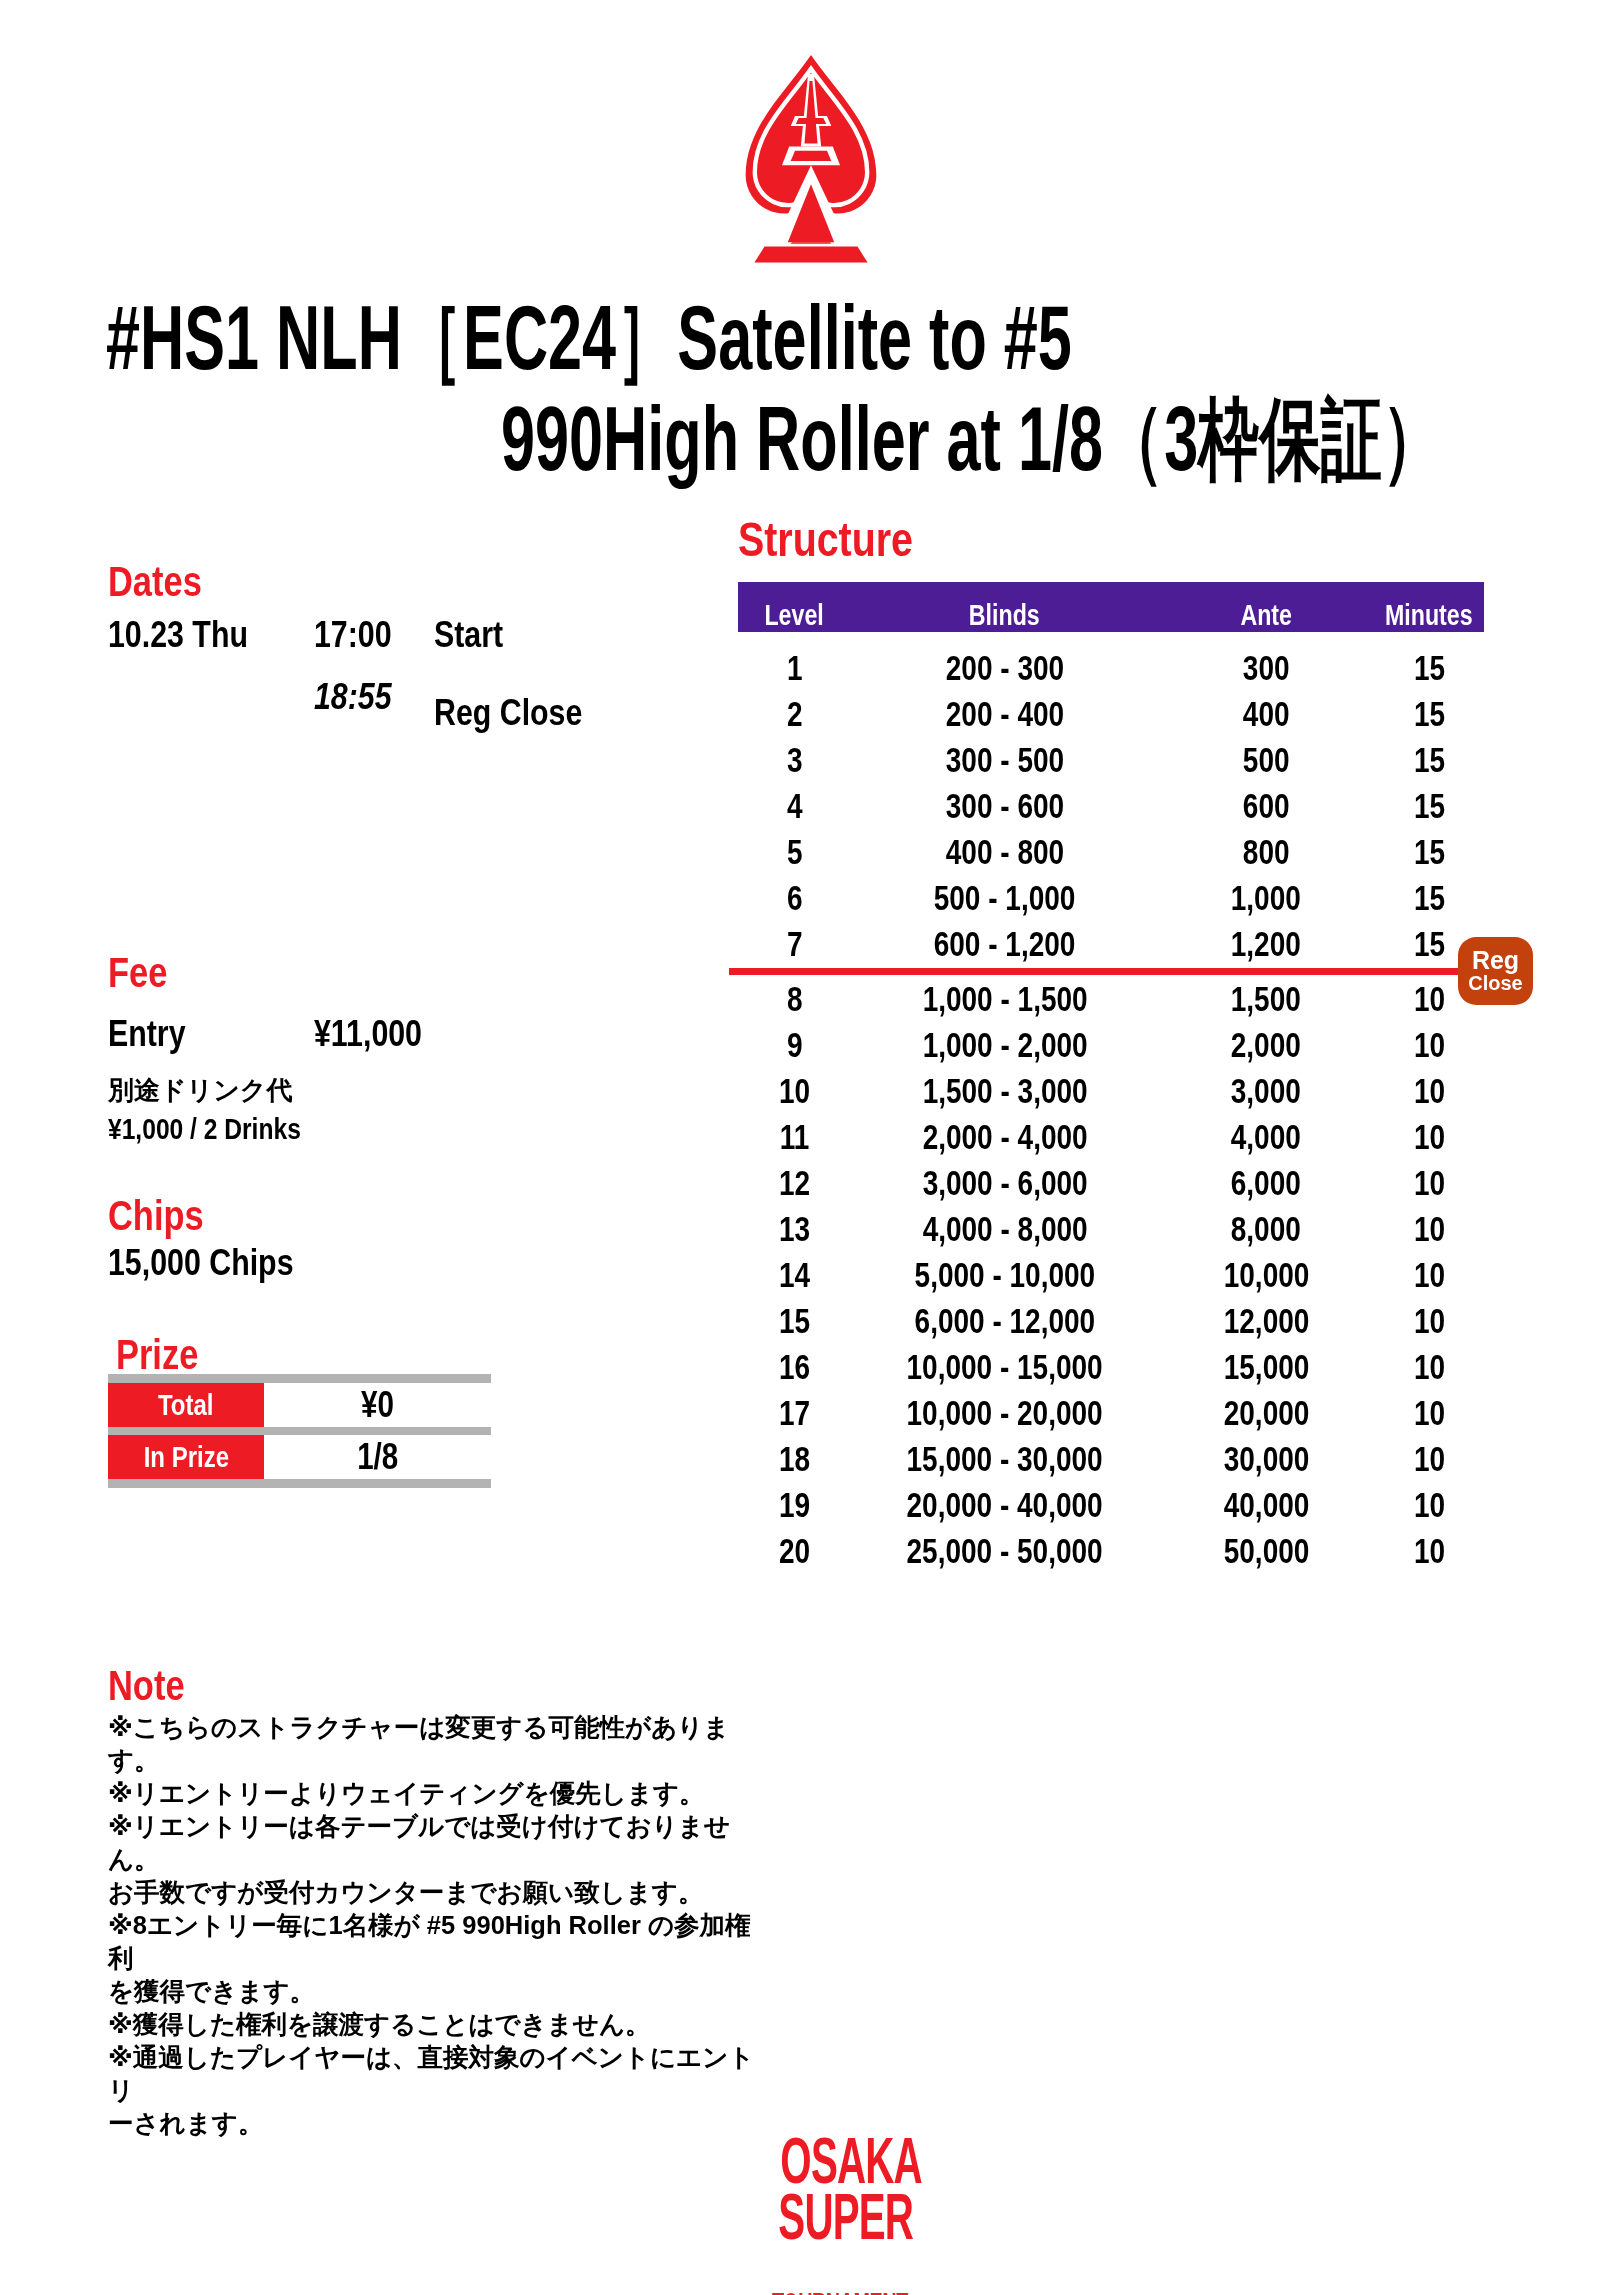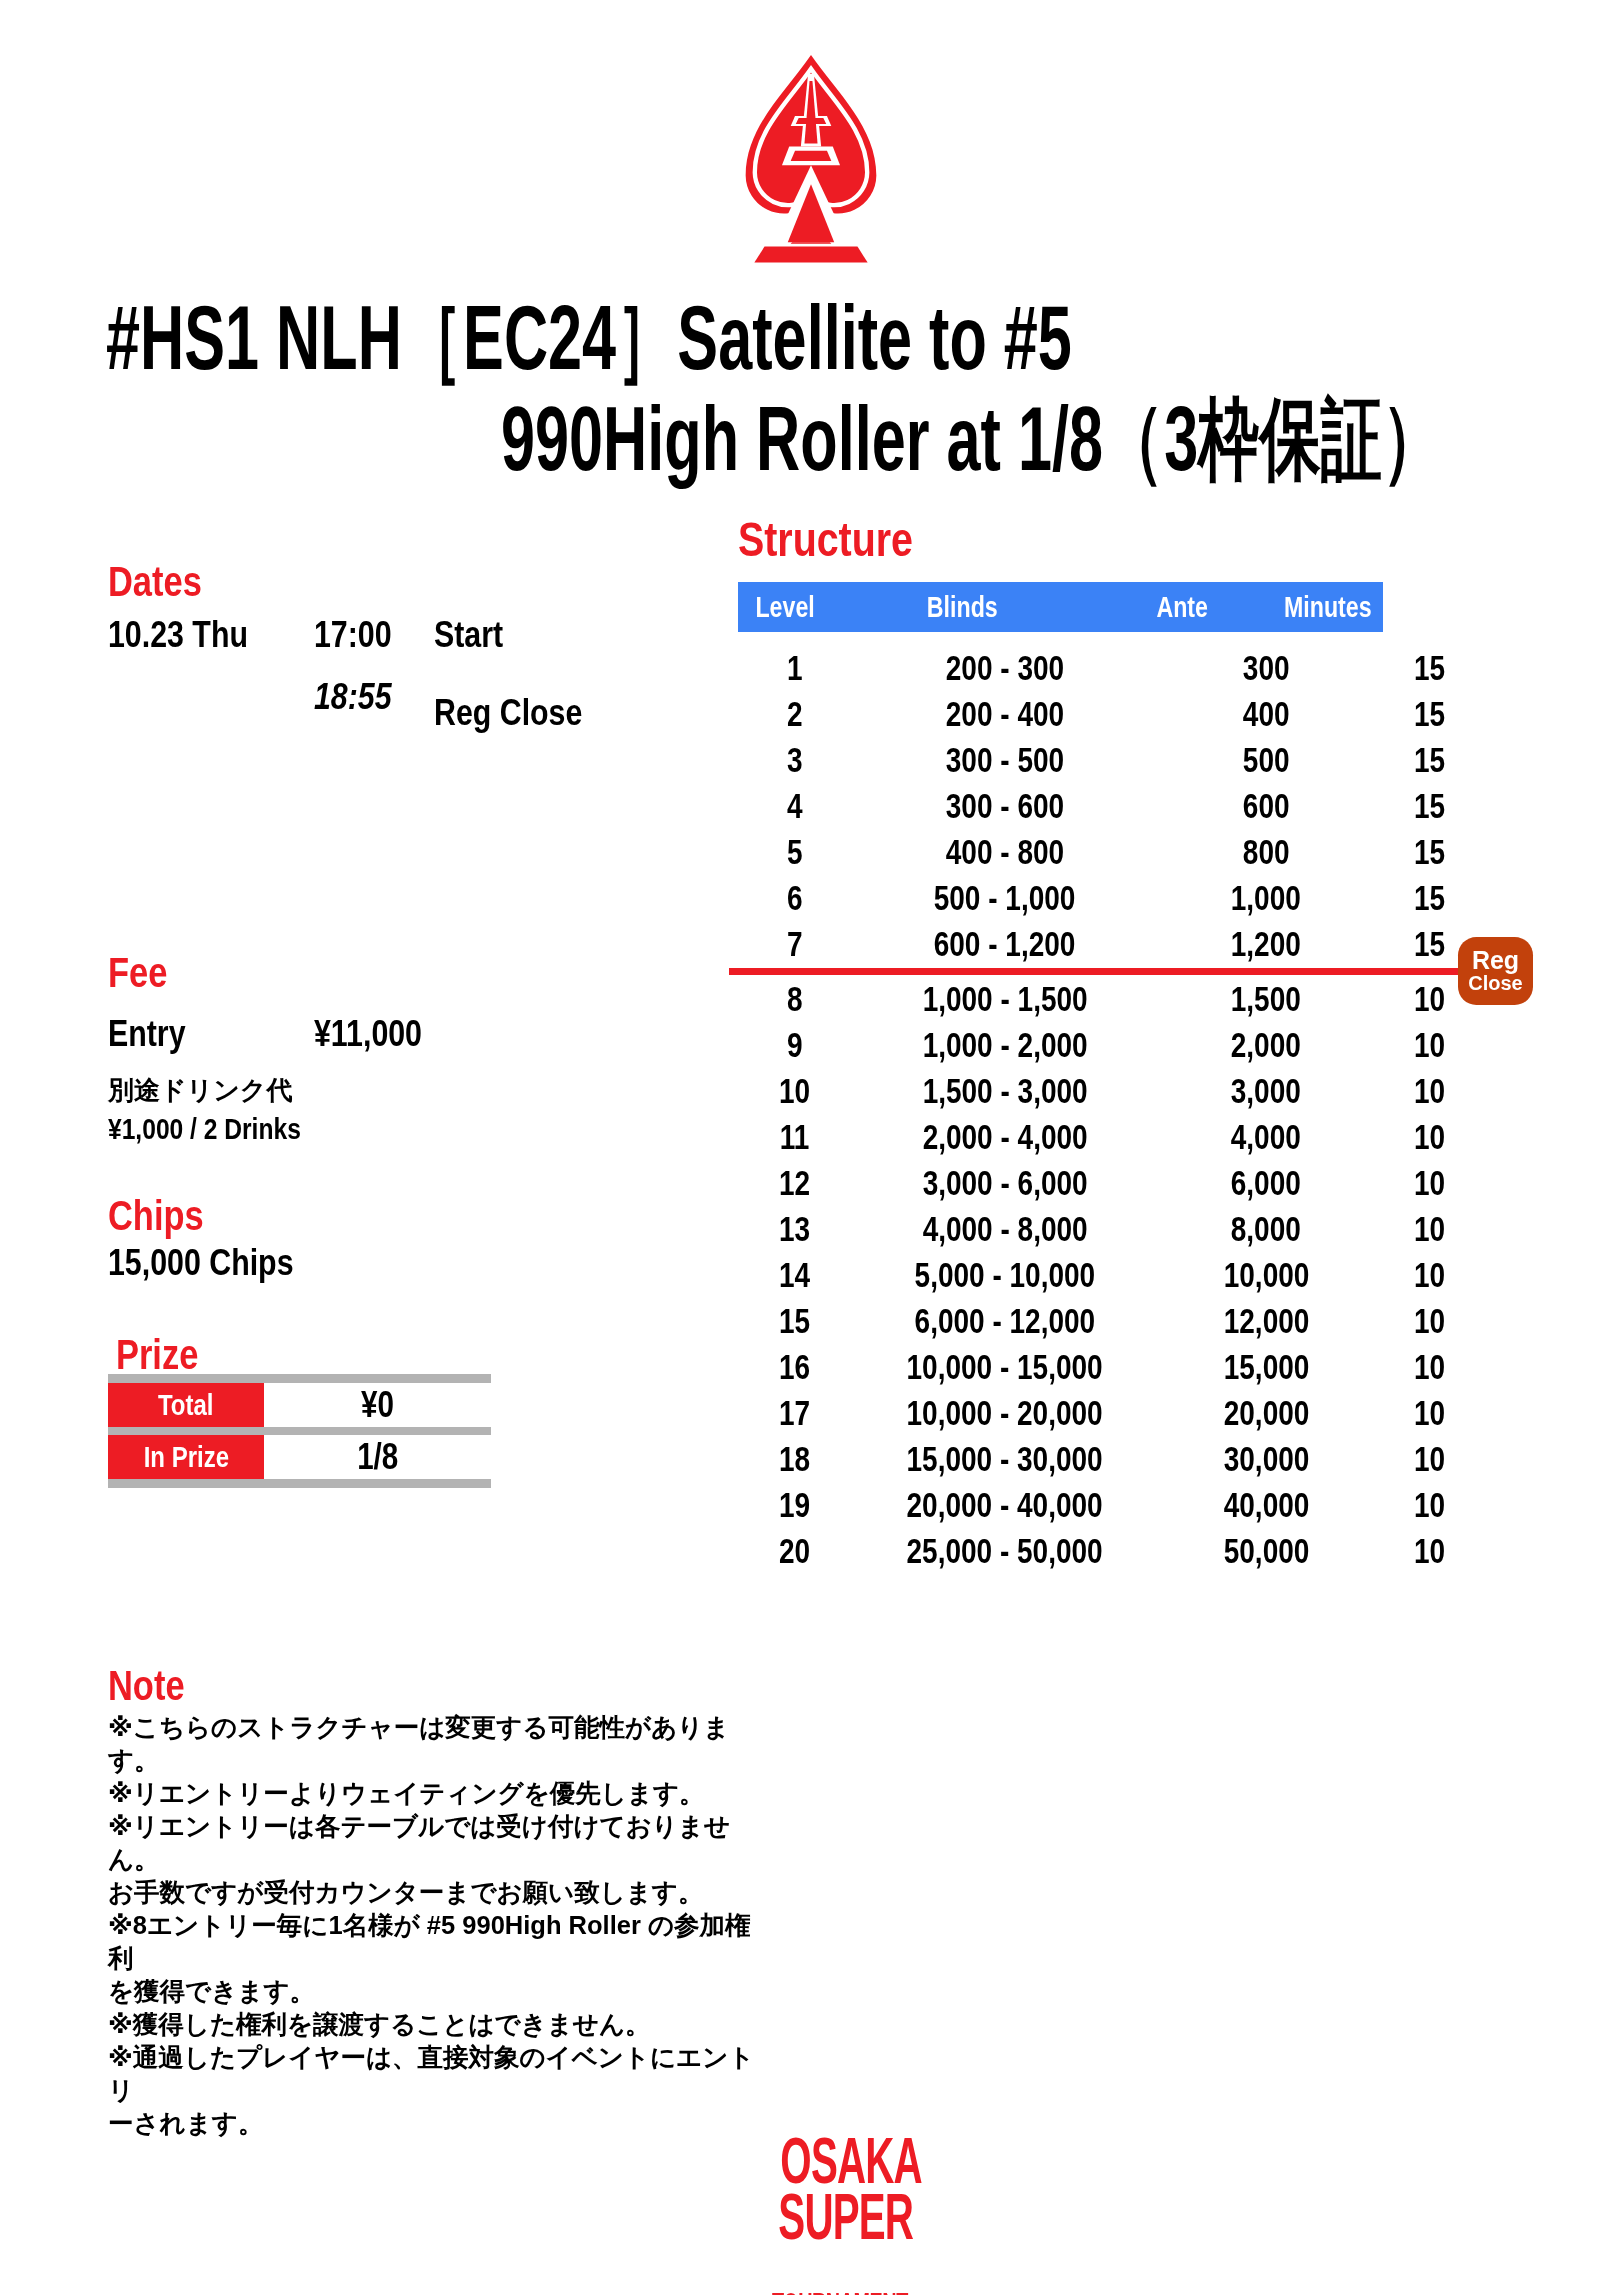--- a/index.html
+++ b/index.html
@@ -13,21 +13,21 @@
   .cm{display:inline-block;transform:scaleX(.82);transform-origin:0 50%;white-space:nowrap;}
   .cc{display:inline-block;transform:scaleX(.8);transform-origin:50% 50%;white-space:nowrap;}
 
   .title-line{font-size:90px;font-weight:700;line-height:1.04;color:#000;}
   .sec-h{font-size:42px;font-weight:700;color:#ED1C24;}
   .big-h{font-size:48px;font-weight:700;color:#ED1C24;}
   .body-line{font-size:37px;font-weight:700;color:#000;}
   .small-jp{font-size:26px;font-weight:700;color:#000;}
 
   
-  .st-headbar{left:738px;top:582px;width:645px;height:50px;background:#3b82f6;display:flex;}
+  .st-headbar{left:738px;top:582px;width:746px;height:50px;background:#4c1d95;display:flex;align-items:flex-end;}
   .st-rows{left:738px;top:645px;width:746px;}
   .st-row{display:flex;height:46px;}
   .cell{display:flex;align-items:center;justify-content:center;}
   .c-level{width:113px;}
   .c-blinds{width:308px;}
   .c-ante{width:216px;}
   .c-min{width:110px;}
   .hcell{color:#fff;font-size:29px;font-weight:700;}
   .dcell{color:#000;font-size:35px;font-weight:700;}
   .regline{height:6.5px;background:#ED1C24;margin:1.3px 0 1.3px -9.2px;width:742px;}

